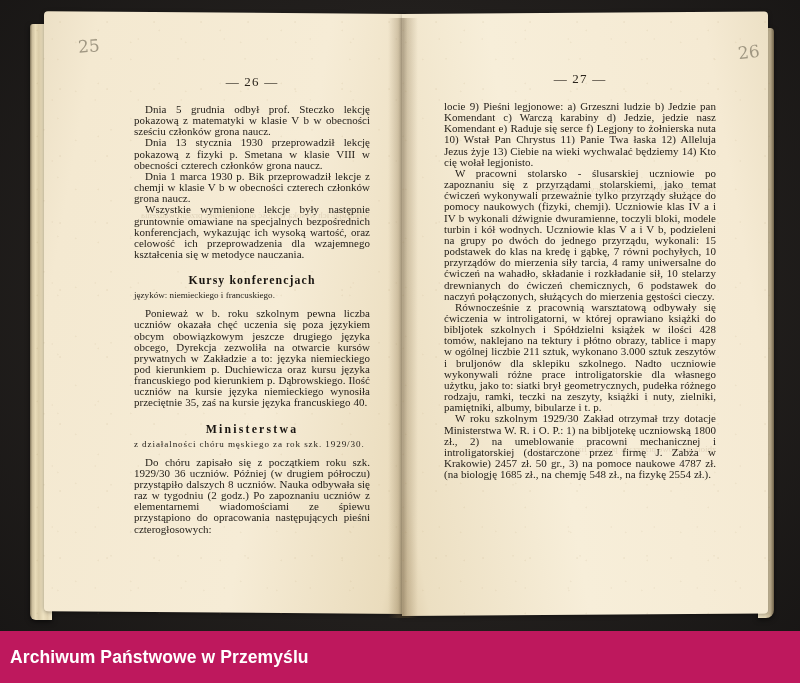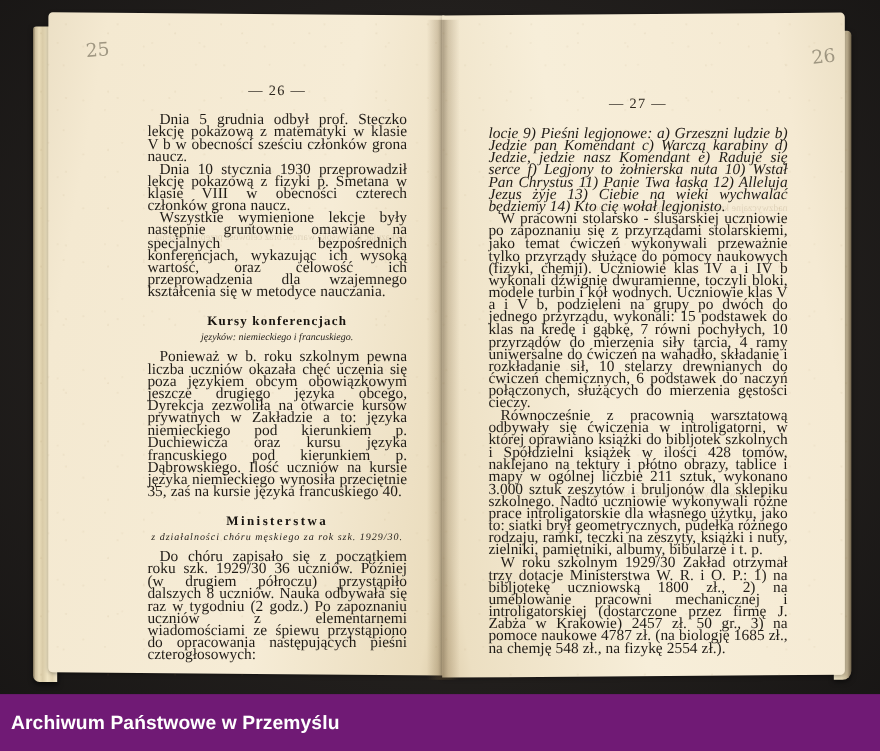--- a/index.html
+++ b/index.html
@@ -135,58 +135,57 @@
   .folio-26 { left: 708px; top: 28px; transform: rotate(-7deg); }
 
   
   .col {
     position: absolute;
     color: #1d1a16;
     font-family: "Liberation Serif", serif;
     z-index: 5;
   }
   .col-left  { left: 104px; top: 60px; width: 236px; }
-  .col-right { left: 414px; top: 72px; width: 272px; }
+  .col-right { left: 414px; top: 57px; width: 272px; }
 
   .pagenum {
     text-align: center;
     font-size: 13px;
     letter-spacing: 1.2px;
     margin-bottom: 14px;
     color: #2a241c;
   }
 
   p.body {
     margin: 0;
-    font-size: 14px;
+    font-size: 11px;
     line-height: 11.15px;
     text-align: justify;
     text-indent: 11px;
     word-spacing: 0.2px;
     color: #201c17;
   }
-  p.body.noind { text-indent: 0; font-style: italic; }
+  p.body.noind { text-indent: 0; }
 
   h2.head {
     margin: 13px 0 2px 0;
     text-align: center;
     font-size: 11.8px;
     font-weight: bold;
     letter-spacing: 1.1px;
     color: #191511;
   }
   h2.head.spaced { letter-spacing: 2.2px; }
 
   .subhead {
     margin: 0 0 7px 0;
-    text-align: center;
+    text-align: left;
     font-size: 9.1px;
     line-height: 11px;
     color: #201c17;
-    font-style: italic;
   }
   .subhead.wide { letter-spacing: 0.9px; }
 
   
   .ghost {
     position: absolute;
     z-index: 4;
     color: rgba(120, 96, 60, 0.17);
     font-size: 9px;
     line-height: 11.15px;
@@ -216,21 +215,21 @@
     background-size: 61px 53px, 47px 67px, 73px 59px, 55px 49px, 67px 71px, 43px 61px;
   }
 
   
   .watermark-bar {
     position: absolute;
     left: 0;
     bottom: 0;
     width: 800px;
     height: 52px;
-    background: #701a75;
+    background: #be185d;
     display: flex;
     align-items: center;
     z-index: 20;
   }
   .watermark-text {
     margin-left: 10px;
     color: #ffffff;
     font-family: "Liberation Sans", sans-serif;
     font-size: 17.5px;
     font-weight: bold;
@@ -256,21 +255,22 @@
     <div class="gutter"></div>
 
     <div class="ghost ghost-l">wykazując ich wysoką wartość oraz celowość przeprowadzenia</div>
     <div class="ghost ghost-r">nadzwyczajne kursy języków obcych prowadzone</div>
     <div class="ghost ghost-r2">zbiory naukowe przyrządy pomoce fizyka chemja</div>
 
     <div class="col col-left">
       <div class="pagenum">— 26 —</div>
 
       <p class="body">Dnia 5 grudnia odbył prof. Steczko lekcję pokazową z matematyki w klasie V b w obecności sześciu członków grona naucz.</p>
-      <p class="body">Dnia 10 stycznia 1930 przeprowadził lekcję pokazową z fizyki p. Smetana w klasie VIII w obecności czterech członków grona naucz.</p>
+      <p class="body">Dnia 13 stycznia 1930 przeprowadził lekcję pokazową z fizyki p. Smetana w klasie VIII w obecności czterech członków grona naucz.</p>
+      <p class="body">Dnia 1 marca 1930 p. Bik przeprowadził lekcje z chemji w klasie V b w obecności czterech członków grona naucz.</p>
       <p class="body">Wszystkie wymienione lekcje były następnie gruntownie omawiane na specjalnych bezpośrednich konferencjach, wykazując ich wysoką wartość, oraz celowość ich przeprowadzenia dla wzajemnego kształcenia się w metodyce nauczania.</p>
 
       <h2 class="head">Kursy konferencjach</h2>
       <div class="subhead">języków: niemieckiego i francuskiego.</div>
       <p class="body">Ponieważ w b. roku szkolnym pewna liczba uczniów okazała chęć uczenia się poza językiem obcym obowiązkowym jeszcze drugiego języka obcego, Dyrekcja zezwoliła na otwarcie kursów prywatnych w Zakładzie a to: języka niemieckiego pod kierunkiem p. Duchiewicza oraz kursu języka francuskiego pod kierunkiem p. Dąbrowskiego. Ilość uczniów na kursie języka niemieckiego wynosiła przeciętnie 35, zaś na kursie języka francuskiego 40.</p>
 
       <h2 class="head spaced">Ministerstwa</h2>
       <div class="subhead wide">z działalności chóru męskiego za rok szk. 1929/30.</div>
       <p class="body">Do chóru zapisało się z początkiem roku szk. 1929/30 36 uczniów. Później (w drugiem półroczu) przystąpiło dalszych 8 uczniów. Nauka odbywała się raz w tygodniu (2 godz.) Po zapoznaniu uczniów z elementarnemi wiadomościami ze śpiewu przystąpiono do opracowania następujących pieśni czterogłosowych:</p>
     </div>

